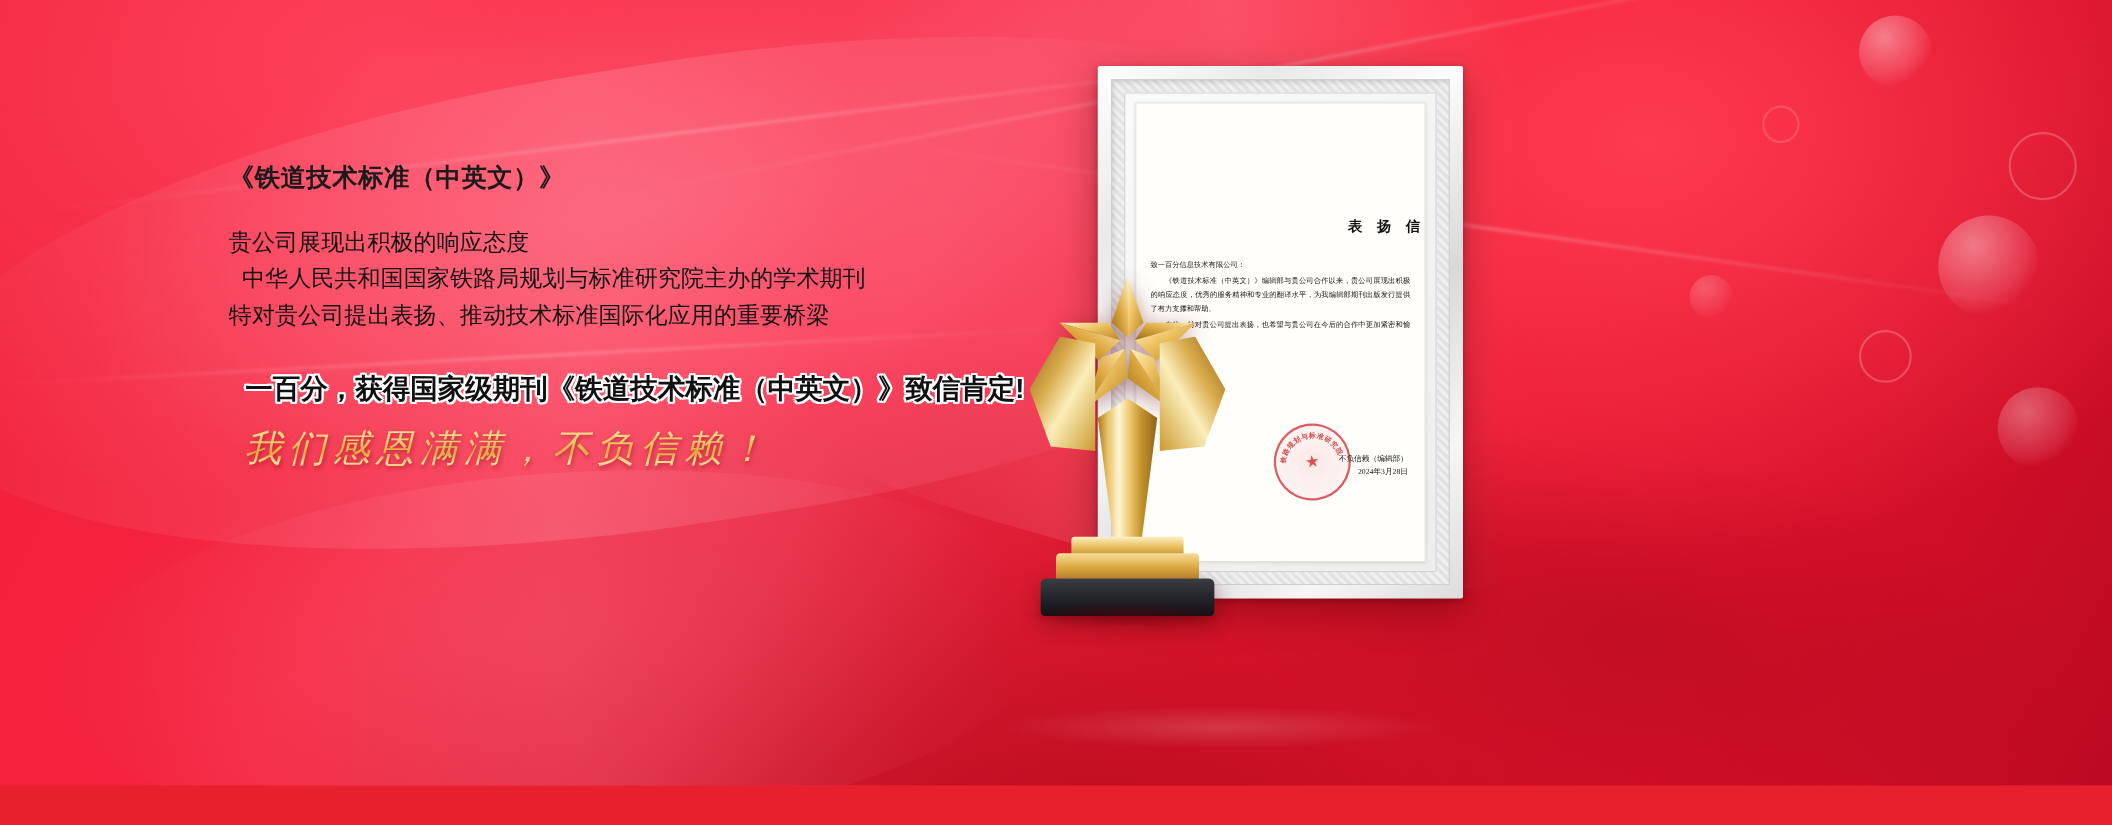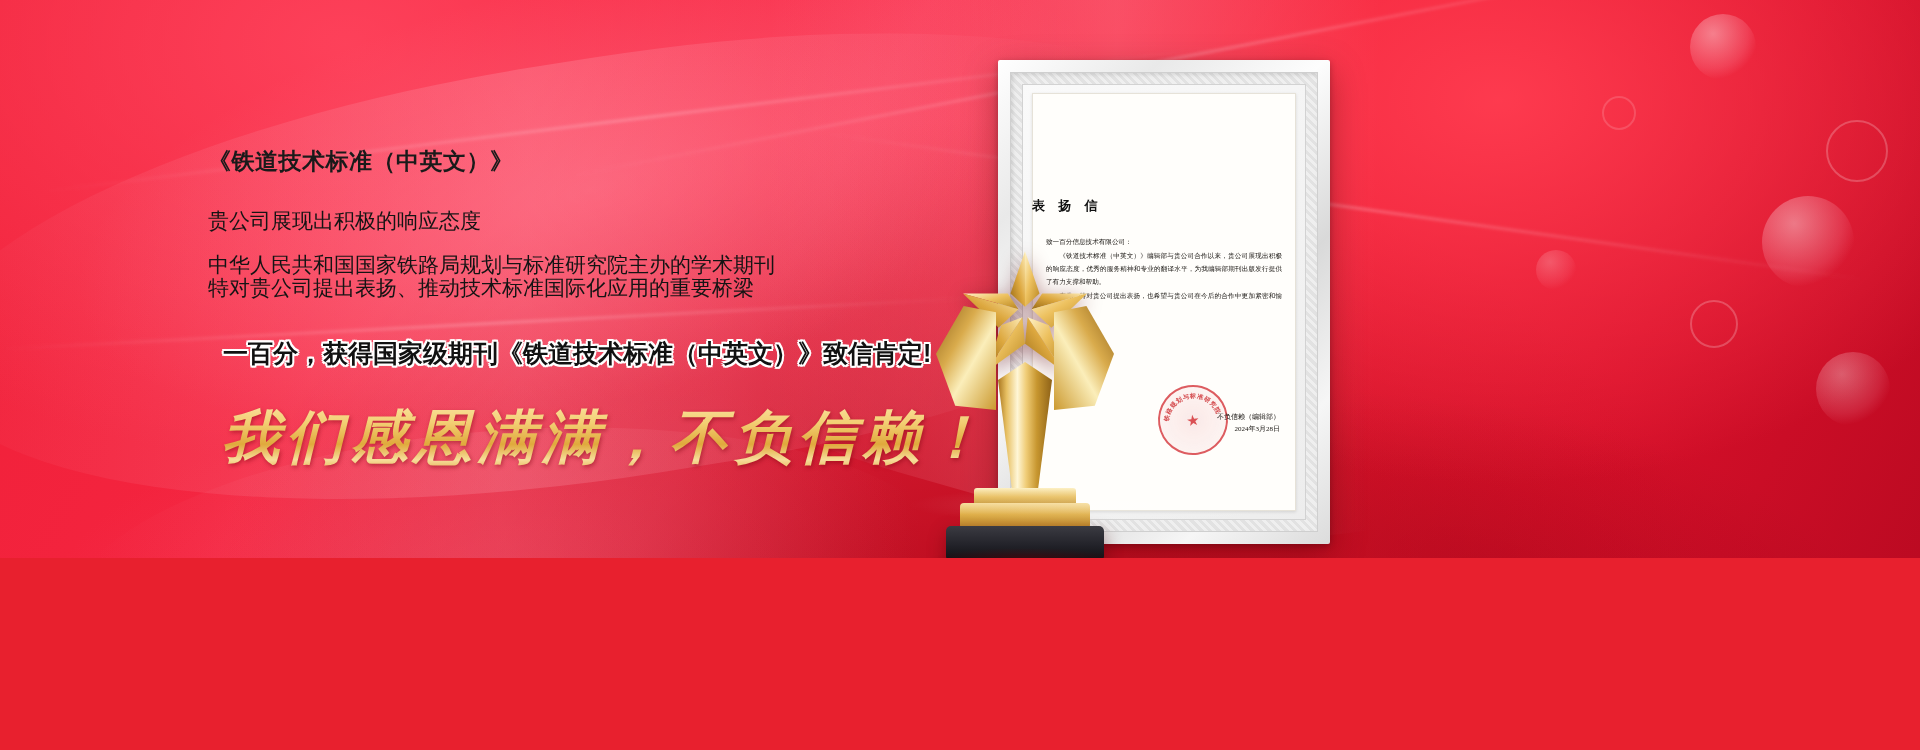--- a/index.html
+++ b/index.html
@@ -1,21 +1,21 @@
 <!DOCTYPE html>
 <html><head>
 <meta charset="utf-8">
 <style>
   html,body{margin:0;padding:0;}
   body{
     width:1920px;height:750px;overflow:hidden;
     font-family:"Liberation Sans","DejaVu Sans",sans-serif;
     background:#e8202e;
   }
-  .stage{position:relative;width:1920px;height:558px;overflow:hidden;
+  .stage{position:relative;width:1920px;height:714px;overflow:hidden;
     background:
       radial-gradient(ellipse 900px 620px at 78% 18%, rgba(255,60,80,.95) 0%, rgba(245,25,45,0) 62%),
       radial-gradient(ellipse 1100px 700px at 18% 8%, rgba(255,70,95,.85) 0%, rgba(240,20,40,0) 60%),
       radial-gradient(ellipse 1300px 900px at 50% 115%, rgba(178,9,26,.92) 0%, rgba(200,10,28,0) 58%),
       linear-gradient(118deg,#f02038 0%,#f4243f 22%,#fa3350 42%,#ef1b34 62%,#d8102a 82%,#bc0a22 100%);
   }
   
   .wave{position:absolute;pointer-events:none;}
   .w1{left:-160px;top:-120px;width:1500px;height:620px;
       background:radial-gradient(ellipse 750px 300px at 50% 50%, rgba(255,150,170,.30) 0%, rgba(255,130,150,0) 70%);
@@ -45,46 +45,46 @@
 
   
   .bokeh{position:absolute;border-radius:50%;pointer-events:none;}
   .bk-fill{background:radial-gradient(circle at 35% 30%, rgba(255,255,255,.40) 0%, rgba(255,190,205,.16) 55%, rgba(255,255,255,0) 72%);}
   .bk-ring{border:2px solid rgba(255,255,255,.22);}
 
   
   .copy{position:absolute;left:208px;top:0;width:760px;color:#1a1a1a;}
   .journal-title{position:absolute;top:146px;left:0;font-size:23px;font-weight:bold;letter-spacing:.5px;white-space:nowrap;}
   .sub{position:absolute;left:0;font-size:21px;line-height:1;white-space:nowrap;color:#141414;}
-  .sub1{top:210px;} .sub2{top:254px;} .sub3{top:277px;}
+  .sub1{top:210px;} .sub2{top:243px;margin-left:12px;} .sub3{top:277px;}
   .headline{position:absolute;top:337px;left:0;font-size:25px;font-weight:bold;white-space:nowrap;color:#111;
      text-shadow:
        -1.6px -1.6px 0 #fff, 1.6px -1.6px 0 #fff, -1.6px 1.6px 0 #fff, 1.6px 1.6px 0 #fff,
        0 -2px 0 #fff, 0 2px 0 #fff, -2px 0 0 #fff, 2px 0 0 #fff; margin-left: 15px;}
-  .gold-line{position:absolute;top:399px;left:14px;font-size:58px;font-weight:bold;white-space:nowrap;
+  .gold-line{position:absolute;top:385px;left:14px;font-size:34px;font-weight:normal;white-space:nowrap;
      font-family:"Liberation Serif","DejaVu Serif",serif;
      font-style:italic;letter-spacing:6px;
      background:linear-gradient(180deg,#fbe6a8 0%,#f3cf74 30%,#e0a93c 58%,#f7dd9a 78%,#d9992c 100%);
      -webkit-background-clip:text;background-clip:text;color:transparent;
      filter:drop-shadow(1px 2px 2px rgba(120,0,10,.45));}
 
   
   .frame{position:absolute;left:998px;top:60px;width:332px;height:484px;
      background:linear-gradient(135deg,#ffffff 0%,#e9e9e9 20%,#fdfdfd 40%,#d9d9d9 62%,#f6f6f6 82%,#dcdcdc 100%);
      border-radius:2px;
      box-shadow:0 12px 34px rgba(90,0,8,.42), 0 2px 6px rgba(0,0,0,.25);}
   .frame-inner-bevel{position:absolute;left:12px;top:12px;right:12px;bottom:12px;
      background:repeating-linear-gradient(45deg,#efefef 0 3px,#e2e2e2 3px 6px);
      box-shadow:inset 0 0 0 1px #cfcfcf, inset 2px 2px 5px rgba(0,0,0,.14);}
   .mat{position:absolute;left:24px;top:24px;right:24px;bottom:24px;
      background:linear-gradient(135deg,#fafafa,#ededed);
      box-shadow:inset 0 0 0 1px #d2d2d2;}
   .paper{position:absolute;left:34px;top:33px;right:34px;bottom:33px;background:#fffefb;
      box-shadow:inset 0 0 0 1px #e6e2d8, 0 1px 3px rgba(0,0,0,.12);overflow:hidden;}
-  .cert-title{position:absolute;top:104px;left:0;right:0;text-align:left;
+  .cert-title{position:absolute;top:104px;left:0;right:0;text-align:right;
      font-family:"Liberation Serif","DejaVu Serif",serif;
      font-size:13px;font-weight:bold;letter-spacing:5px;color:#111;}
   .cert-body{position:absolute;top:142px;left:14px;right:14px;
      font-family:"Liberation Serif","DejaVu Serif",serif;
      font-size:6.6px;line-height:13px;color:#16130f;text-align:justify;}
   .cert-body p{margin:0 0 1px 0;}
   .cert-body p.ind{text-indent:13.2px;}
   .seal{position:absolute;left:126px;top:292px;width:66px;height:66px;border-radius:50%;
      border:2.2px solid rgba(206,26,32,.80);
      background:radial-gradient(circle,rgba(206,26,32,.10) 0%,rgba(206,26,32,.05) 70%);

